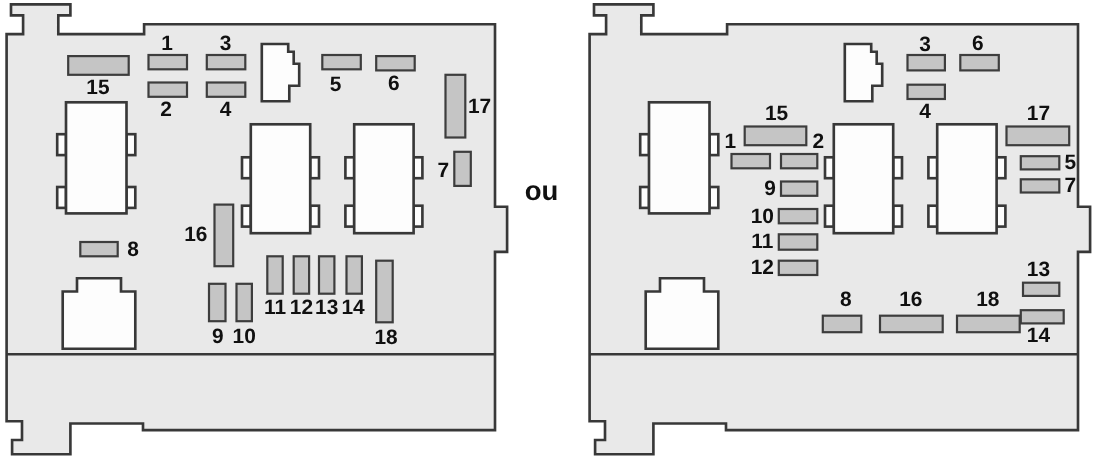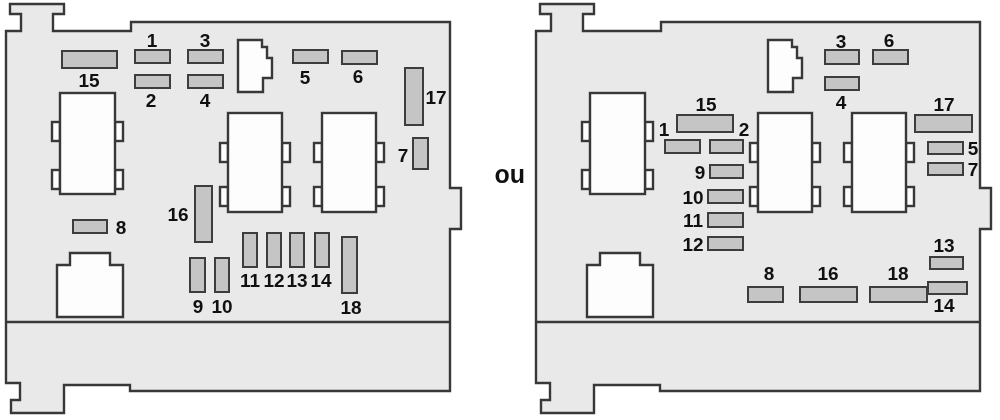--- a/index.html
+++ b/index.html
@@ -13,21 +13,21 @@
   .stage{position:absolute;left:0;top:0;width:1000px;height:420px;}
   svg{position:absolute;left:0;top:0;}
   .outline{fill:var(--panel-fill,#e9e9e9);stroke:var(--line,#383838);stroke-width:2.4;stroke-linejoin:miter;}
   .divider{stroke:var(--line,#383838);stroke-width:2.4;}
   .conn{fill:var(--conn-fill,#fdfdfd);stroke:var(--line,#383838);stroke-width:2.4;stroke-linejoin:miter;}
   .fuse{fill:var(--fuse-fill,#c5c5c5);stroke:var(--fuse-line,#3d3d3d);stroke-width:2;}
   .flabel{font:700 19px "Liberation Sans",sans-serif;fill:var(--text,#101010);
           text-anchor:middle;dominant-baseline:central;}
   .separator{
     position:absolute;left:477px;top:157px;width:48px;height:34px;
-    text-align:right;font:700 25px "Liberation Sans",sans-serif;
+    text-align:left;font:700 25px "Liberation Sans",sans-serif;
     color:var(--text,#101010);line-height:34px;
   }
 </style>
 </head>
 <body style="--panel-fill: #e9e9e9; --line: #383838; --fuse-fill: #c5c5c5; --fuse-line: #3d3d3d; --conn-fill: #fdfdfd; --text: #101010; background: rgb(255, 255, 255);">
 
 <div class="stage">
   <svg id="diagram" width="1000" height="420" viewBox="0 0 1000 420">
       <g transform="translate(0,0)">
         <path d="M10,4 H64 V14 H53 V31 H131 V22 H450 V188 H461 V229 H450 V391 H130 V385 H64 V413 H11 V400 H20 V383 H6 V31 H21 V14 H10 Z" class="outline"></path>

